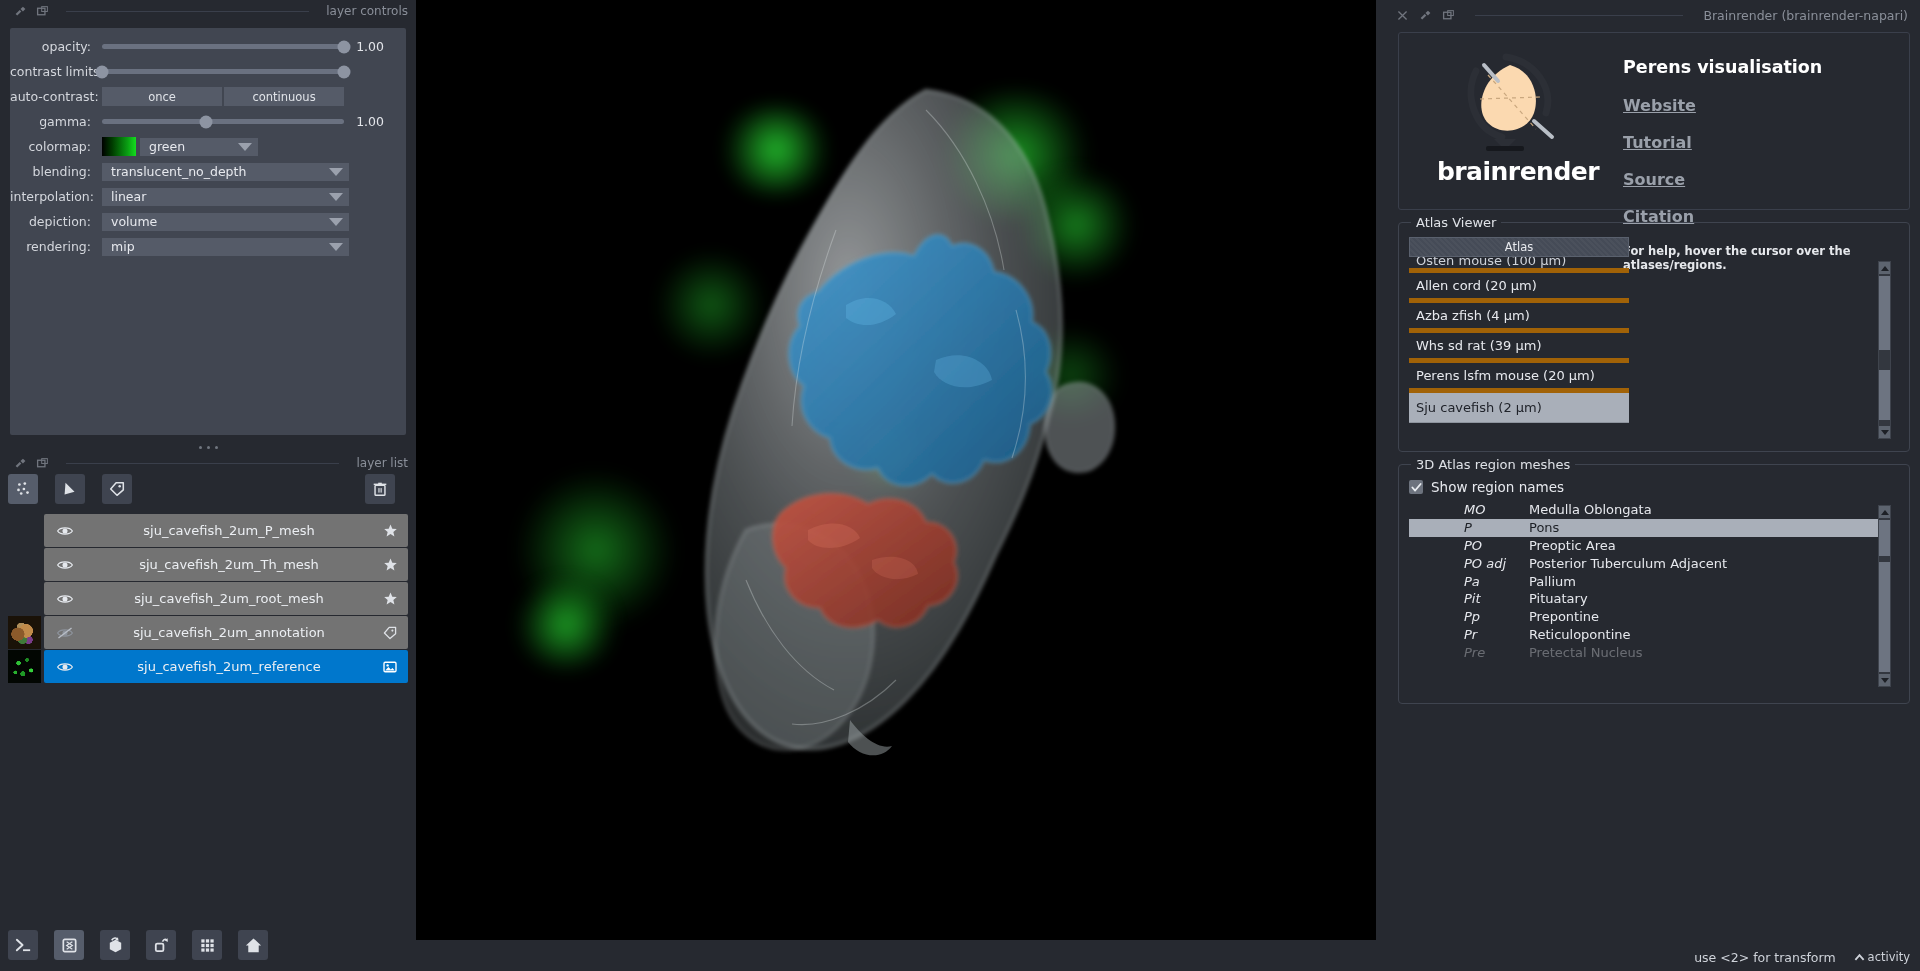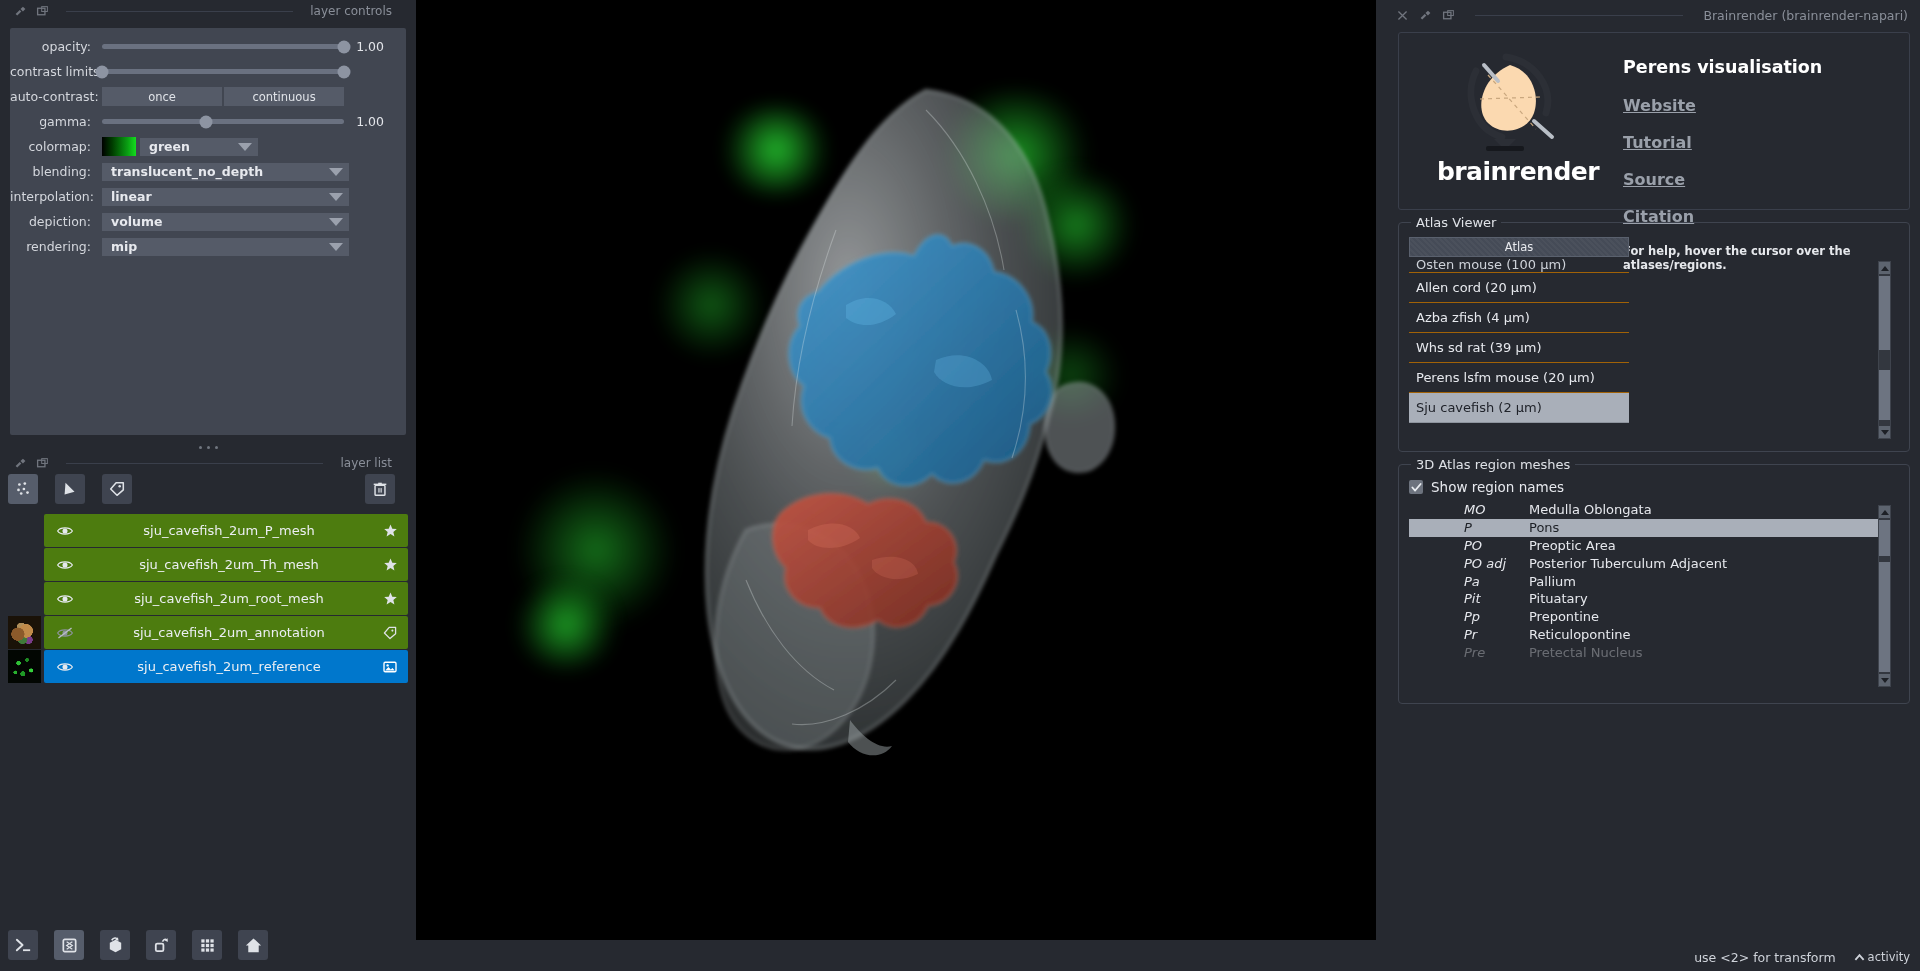--- a/index.html
+++ b/index.html
@@ -12,21 +12,21 @@
   }
   body { position: relative; }
 
   
   #left-panel {
     position: absolute; left: 0; top: 0; width: 416px; height: 971px;
     background: #262930;
   }
   .dock-titlebar {
     height: 22px; display: flex; align-items: center; gap: 9px;
-    padding: 0 24px 0 14px; color: #8a8f99; font-size: 12px;
+    padding: 0 8px 0 14px; color: #8a8f99; font-size: 12px;
   }
   .dock-titlebar .rule {
     flex: 1; height: 1px; background: #3a3f4b; margin: 0 8px;
   }
   .dock-ico { width: 13px; height: 13px; opacity: .75; display:block; }
 
   #layer-controls-box {
     position: absolute; left: 10px; top: 28px; width: 396px; height: 407px;
     background: #414651; border-radius: 2px;
   }
@@ -59,21 +59,21 @@
     font-family: inherit;
   }
   .seg-btn + .seg-btn { margin-left: 2px; }
 
   .cmap-swatch {
     width: 34px; height: 19px; margin-right: 4px; flex: 0 0 34px;
     background: linear-gradient(to right, #000000 0%, #003c00 30%, #0a9e13 75%, #14dd1e 100%);
   }
   .combo {
     position: relative; height: 18px; background: #555b68;
-    display: flex; align-items: center; cursor: pointer; font-weight: bold;
+    display: flex; align-items: center; cursor: pointer;
   }
   .combo span.txt {
     color: #e7e9ee; font-size: 12.5px; padding-left: 9px;
   }
   .combo .caret {
     position: absolute; right: 6px; top: 50%; transform: translateY(-50%);
     width: 0; height: 0; border-left: 7px solid transparent;
     border-right: 7px solid transparent; border-top: 8px solid #9ba1ad;
   }
   .combo.wide { width: 100%; }
@@ -97,21 +97,21 @@
     display: inline-flex; align-items: center; justify-content: center;
     cursor: pointer; vertical-align: top;
   }
   .tool-btn.sel { background: #565d6b; }
   .tool-btn + .tool-btn { margin-left: 12px; }
   #trash-btn { position: absolute; right: 13px; top: 0; }
 
   #layer-rows { position: absolute; left: 8px; top: 514px; width: 400px; }
   .layer-row {
     position: relative; height: 33px; margin-bottom: 1px;
-    display: flex; align-items: center; background: #4d7c0f; border-radius: 2px;
+    display: flex; align-items: center; background: #737373; border-radius: 2px;
     margin-left: 36px; cursor: pointer;
   }
   .layer-row.selected { background: #0077cc; }
   .layer-thumb {
     position: absolute; left: -36px; top: 0; width: 33px; height: 33px;
     background: #000;
   }
   .layer-thumb.anno {
     background:
       radial-gradient(circle at 30% 55%, #8b5a2b 0 22%, transparent 23%),
@@ -195,21 +195,21 @@
     display: flex; align-items: center; justify-content: center;
     color: #e8eaee; font-size: 11.5px;
     background-image: repeating-linear-gradient(45deg, rgba(255,255,255,.03) 0 2px, transparent 2px 4px);
   }
   #atlas-list-wrap { position: relative; height: 182px; margin-top: 0; }
   #atlas-list {
     width: 220px; height: 182px; overflow: hidden; position: relative;
   }
   .atlas-item {
     height: 30px; display: flex; align-items: center; padding-left: 7px;
-    color: #e7e9ee; font-size: 13px; border-bottom: 1px solid #a16207; cursor: pointer;
+    color: #e7e9ee; font-size: 13px; border-bottom: 5px solid #a16207; cursor: pointer;
   }
   .atlas-item.clipped { color: #cfd3da; }
   .atlas-item.selected { background: #a9afb9; color: #20232a; border-bottom: 1px solid #8e949e; }
 
   .vscroll {
     position: absolute; width: 13px; background: #33373f;
     border: 1px solid #3f444d;
   }
   .vscroll .arrow {
     position: absolute; left: 0; width: 11px; height: 12px; background: #5d646f;

